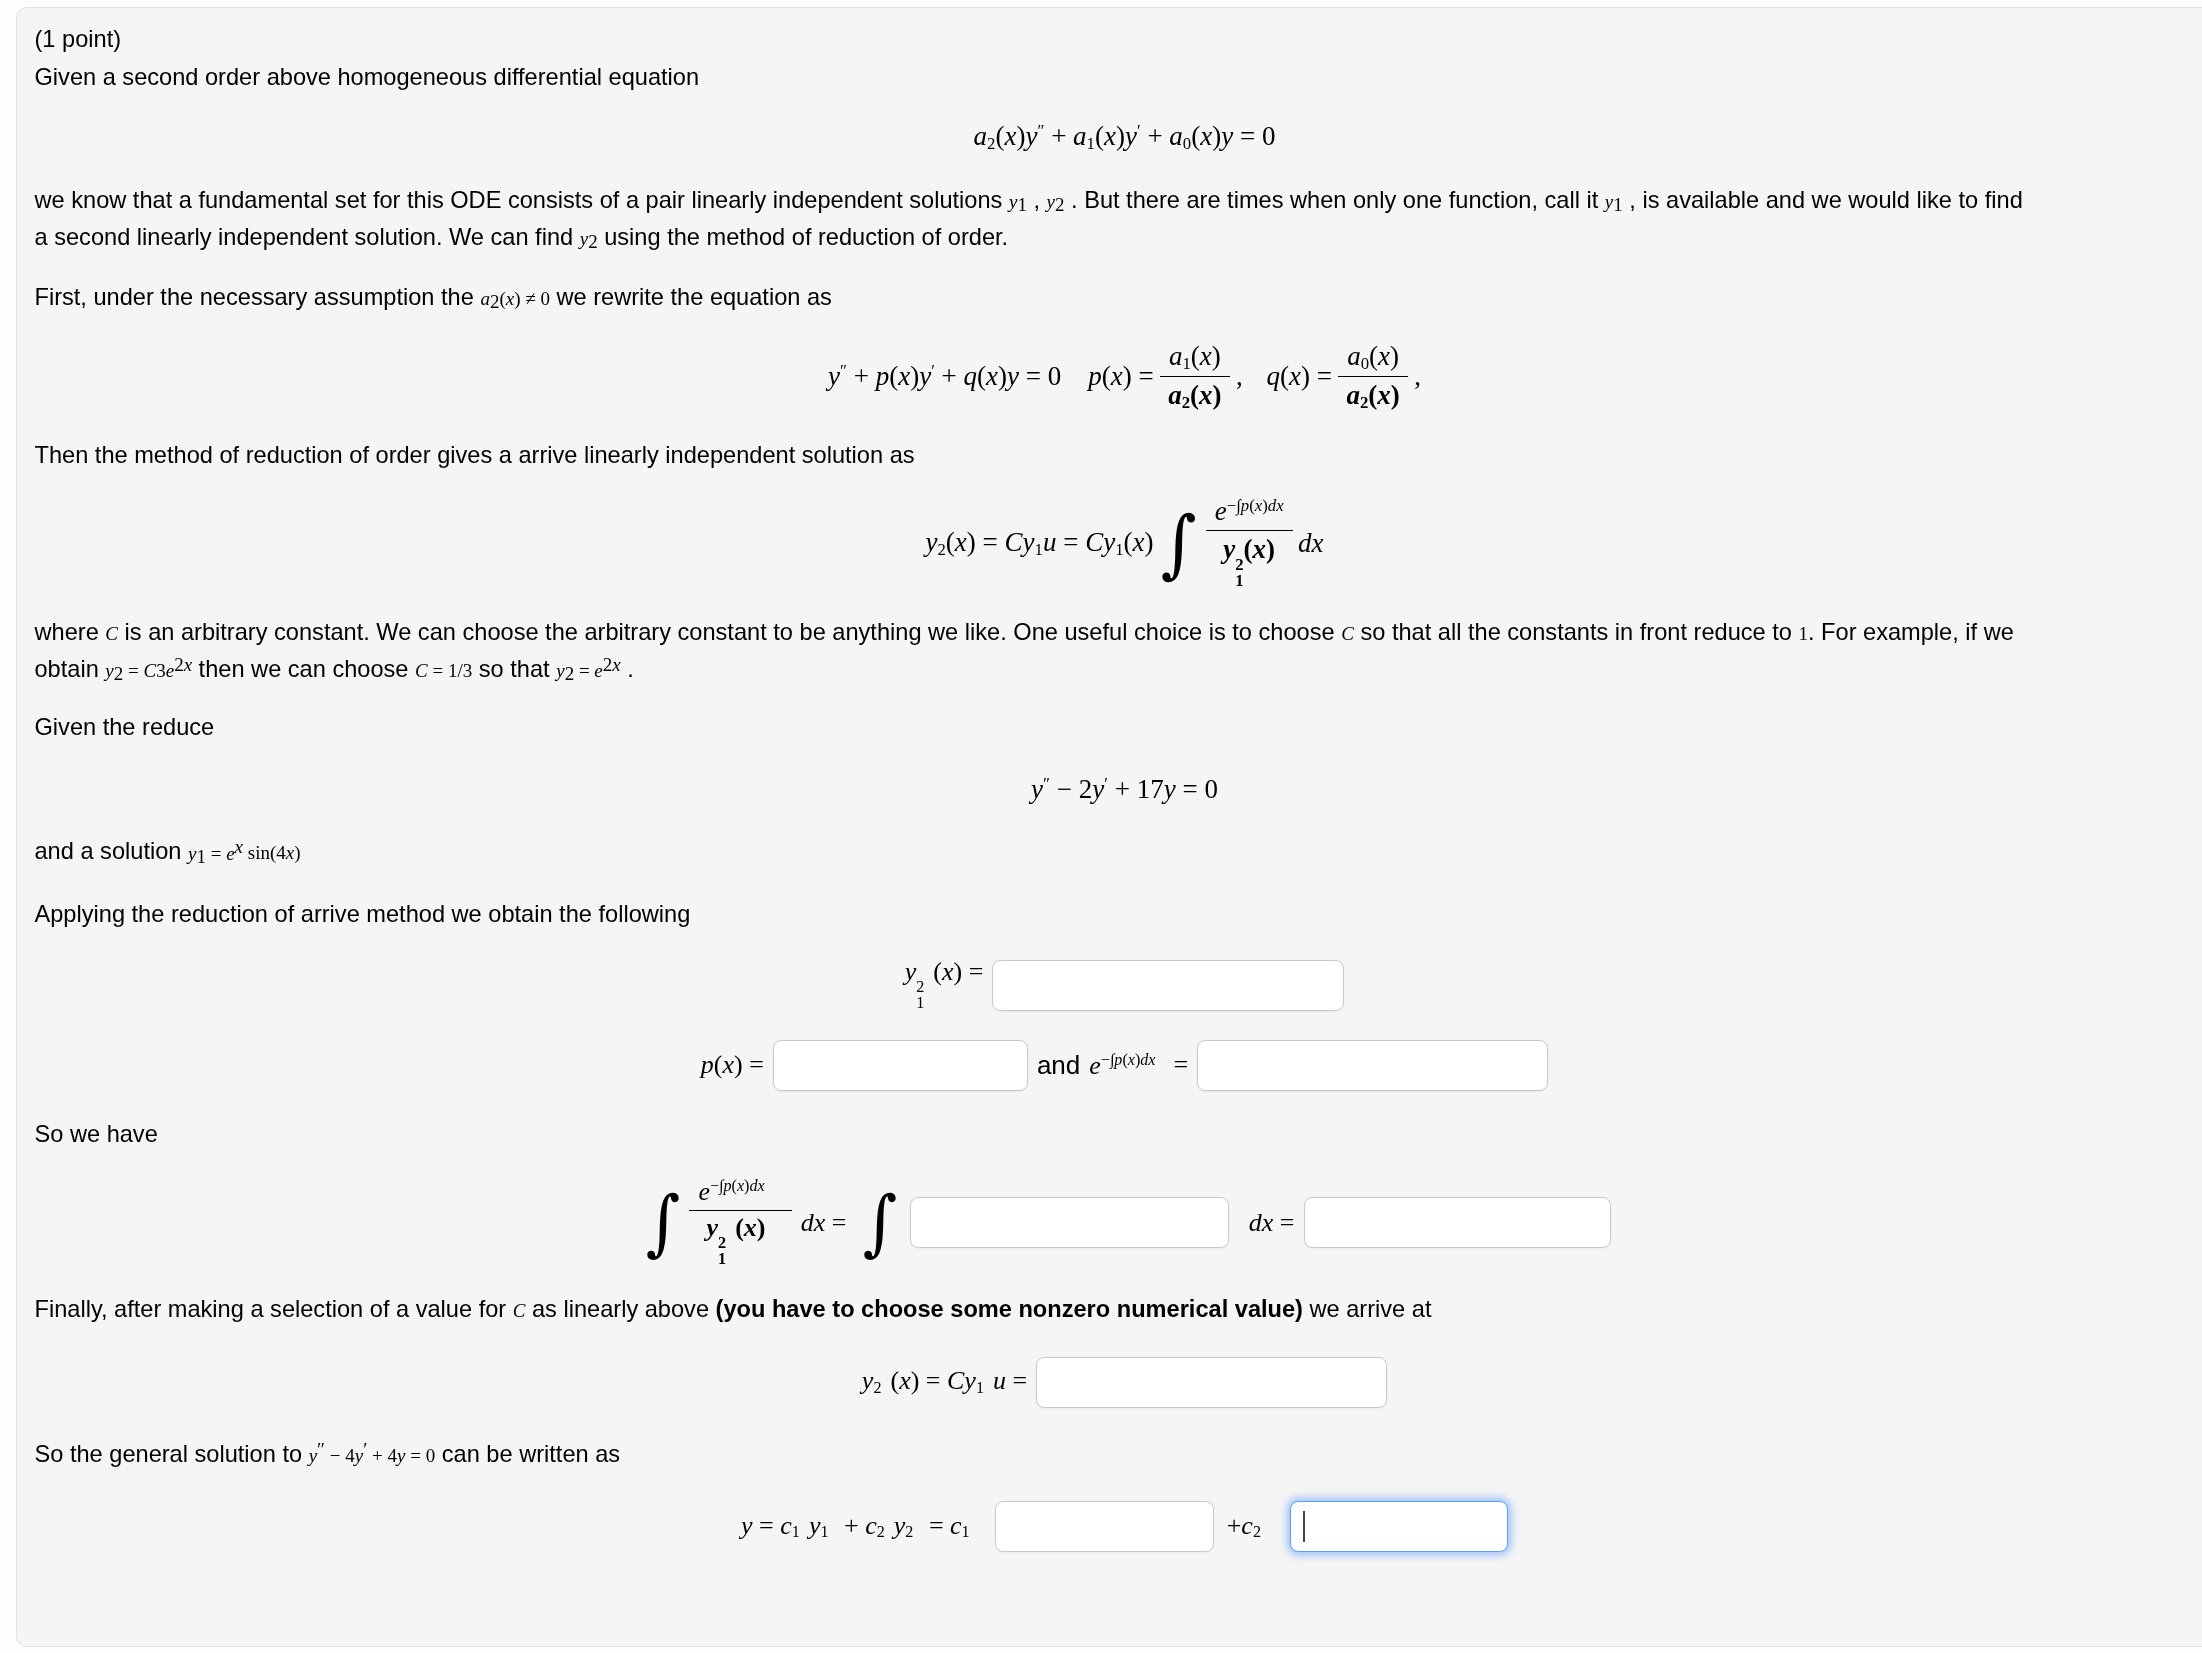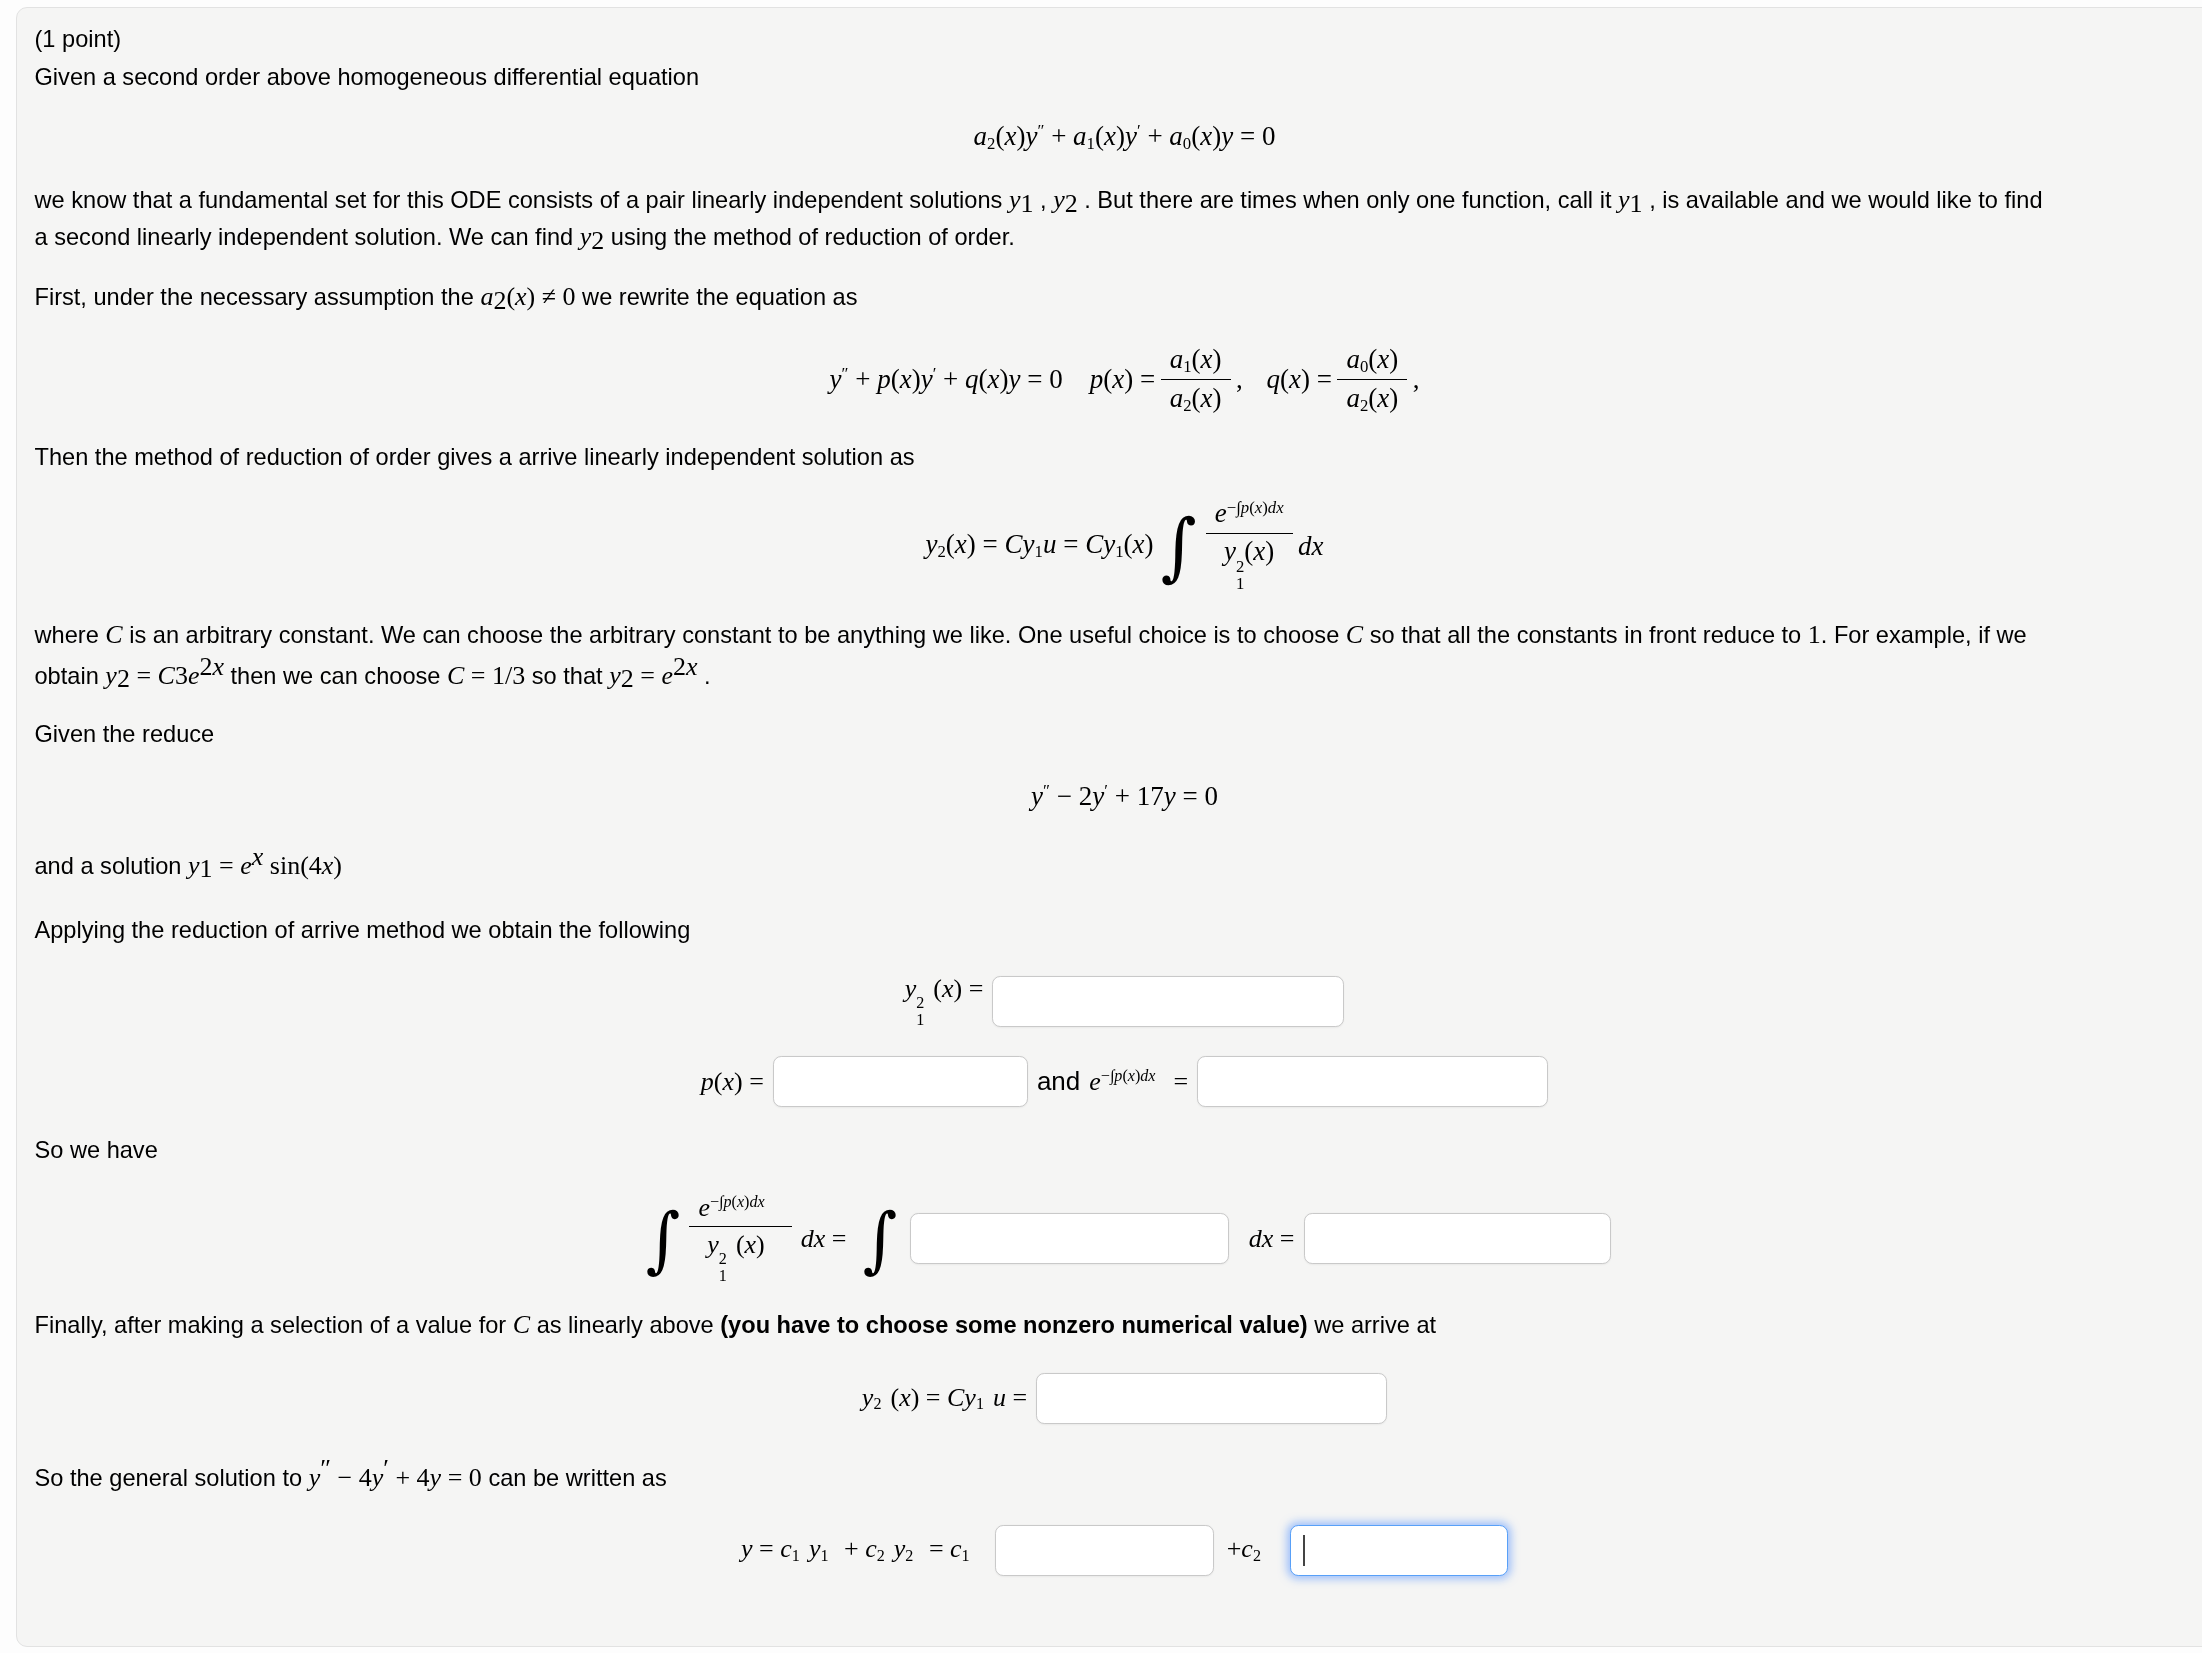--- a/index.html
+++ b/index.html
@@ -24,31 +24,31 @@
   
   #b0{margin-top:18px;}  #b1{margin-top:11px;} #b2{margin-top:30px;height:33px;}
   #b3{margin-top:28px;}  #b4{margin-top:28px;} #b5{margin-top:23.6px;height:84px;}
   #b6{margin-top:23px;}  #b7{margin-top:23.6px;height:102px;} #b8{margin-top:20px;}
   #b9{margin-top:26px;}  #b10{margin-top:32px;height:33px;} #b11{margin-top:31px;}
   #b12{margin-top:35px;} #b13{margin-top:31px;height:53px;} #b14{margin-top:27px;height:53px;}
   #b15{margin-top:29px;} #b16{margin-top:23.6px;height:102px;} #b17{margin-top:22px;}
   #b18{margin-top:33px;height:53px;} #b19{margin-top:31px;} #b20{margin-top:31px;height:55px;}
   
   .math{font-family:"Liberation Serif","DejaVu Serif",serif;line-height:1;}
-  .p .math{font-size:26px;}
+  .p .math{font-size:19px;}
   .mi{font-style:italic;}
   .mn{font-style:normal;}
   .mrm{font-family:"Liberation Serif","DejaVu Serif",serif;font-style:normal;text-align:center;}
   .sup{font-size:.62em;vertical-align:.55em;}
   .sub{font-size:.62em;vertical-align:-.22em;}
   .stack{display:inline-flex;flex-direction:column;align-items:center;vertical-align:-.45em;line-height:.95;}
   .stack .s2{font-size:.62em;}
   .frac{display:inline-flex;flex-direction:column;align-items:center;vertical-align:middle;margin:0 5.5px;line-height:1.1;}
   .frac .num{padding:1.8px 9px 3.6px;border-bottom:1.8px solid #000;}
-  .frac .den{padding:3.6px 9px 1.8px;}
+  .frac .den{padding:3.6px 9px 1.8px;font-weight:bold;}
   .bigint{font-family:"DejaVu Serif","Liberation Serif",serif;font-size:2.55em;font-weight:300;
           line-height:.85;transform:scaleY(1.08);margin:0 3.6px 0 7.3px;display:inline-block;}
   .bold{font-weight:bold;text-align:right;}
   .spacer{display:inline-block;}
   
   .answer-box{
     box-sizing:border-box;height:51px;background:#fff;
     border:1.8px solid #c9c9c9;border-radius:8.2px;
     box-shadow:0 0.9px 1.8px rgba(0,0,0,0.05);
     display:inline-flex;align-items:center;padding-left:11.8px;

